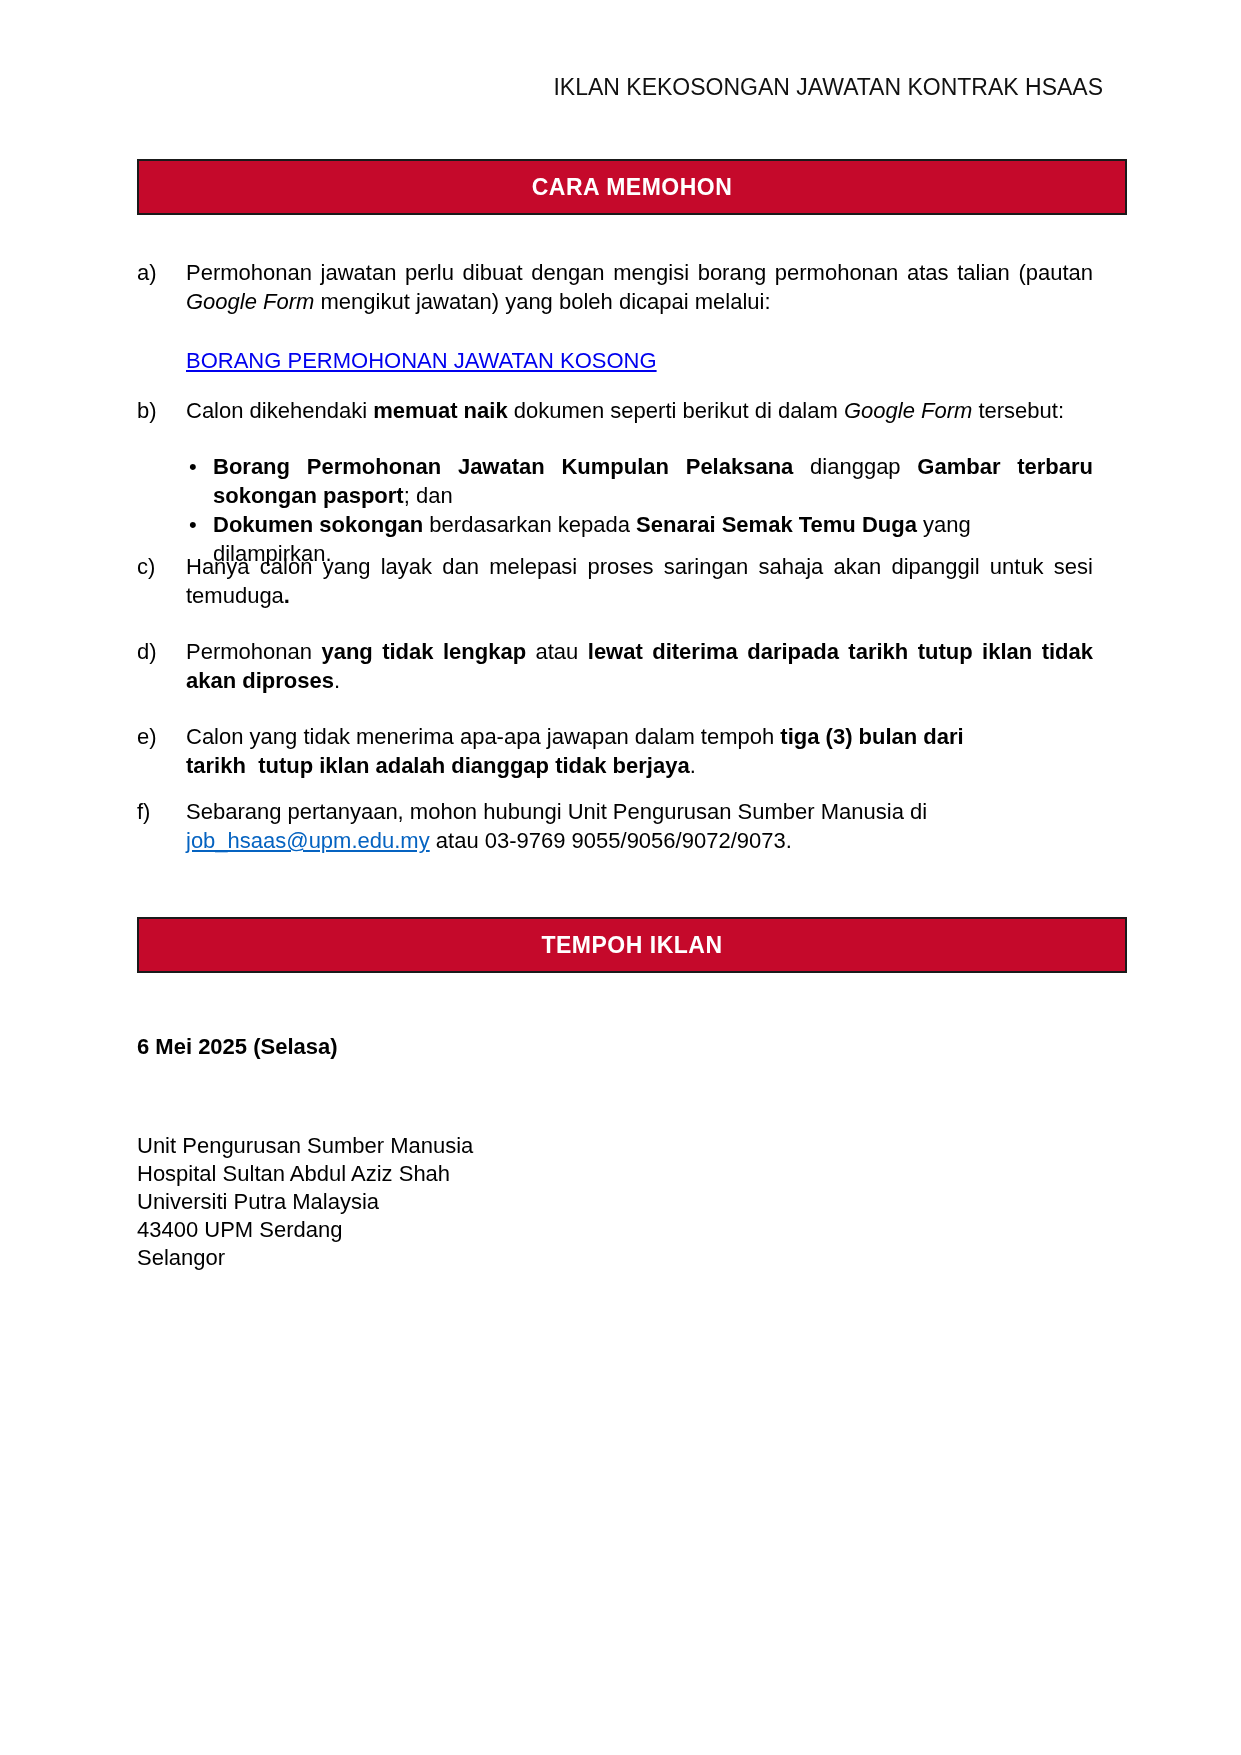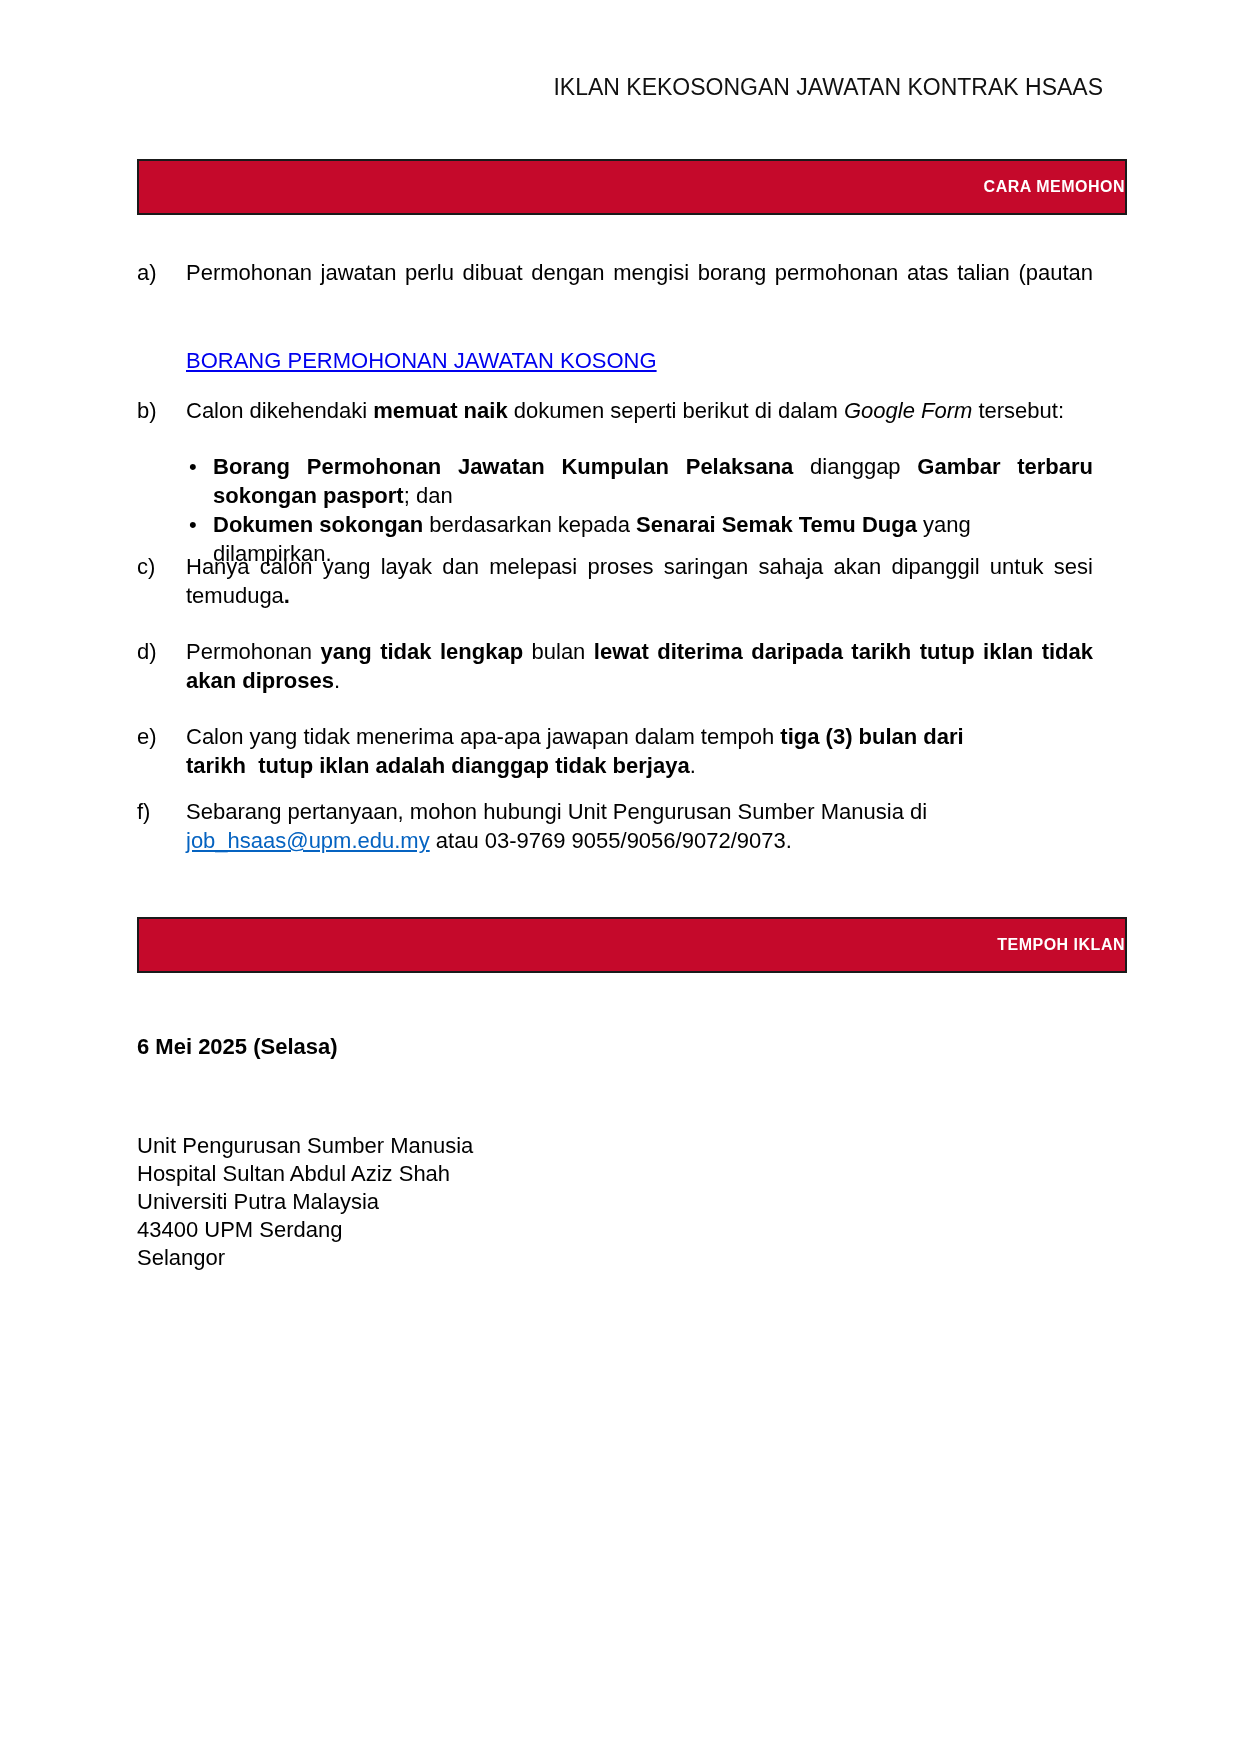--- a/index.html
+++ b/index.html
@@ -9,22 +9,22 @@
   .doc-header {
     position:absolute; top:73px; left:0; width:1103px;
     text-align:right; font-size:23px; line-height:29px; color:#111;
   }
 
   .banner {
     position:absolute; left:137px; width:990px; height:56px;
     box-sizing:border-box;
     background:var(--banner-red,#C5092B);
     border:2px solid var(--banner-border,#1A1A1A);
-    color:#fff; font-weight:bold; font-size:16px;
-    display:flex; align-items:center; justify-content:flex-end;
+    color:#fff; font-weight:bold; font-size:23px;
+    display:flex; align-items:center; justify-content:center;
     letter-spacing:0.5px;
   }
   #banner-cara { top:159px; }
   #banner-tempoh { top:917px; }
 
   .item {
     position:absolute; left:137px; width:956px; box-sizing:border-box;
     padding-left:49px; font-size:22px; line-height:29px;
   }
   .item .letter { position:absolute; left:0; top:0; }
@@ -64,20 +64,21 @@
   <div class="doc-header">IKLAN KEKOSONGAN JAWATAN KONTRAK HSAAS</div>
 
   <div class="banner" id="banner-cara">
     <span>CARA MEMOHON</span>
   </div>
 
   <div class="item" style="top:258px">
     <span class="letter">a)</span>
     <div>
         <span class="line jline"><span>Permohonan jawatan perlu dibuat dengan mengisi borang permohonan atas talian (pautan</span></span>
+        <span class="line"><span class="i">Google Form</span><span> mengikut jawatan) yang boleh dicapai melalui:</span></span>
       </div>
   </div>
 
   <a class="form-link" href="#">BORANG PERMOHONAN JAWATAN KOSONG</a>
 
   <div class="item" style="top:396px">
     <span class="letter">b)</span>
     <div>
         <span class="line"><span>Calon dikehendaki </span><span class="b">memuat naik</span><span> dokumen seperti berikut di dalam </span><span class="i">Google Form</span><span> tersebut:</span></span>
       </div>
@@ -103,21 +104,21 @@
     <span class="letter">c)</span>
     <div>
         <span class="line jline"><span>Hanya calon yang layak dan melepasi proses saringan sahaja akan dipanggil untuk sesi</span></span>
         <span class="line"><span>temuduga</span><span class="b">.</span></span>
       </div>
   </div>
 
   <div class="item" style="top:637px">
     <span class="letter">d)</span>
     <div>
-        <span class="line jline"><span>Permohonan </span><span class="b">yang tidak lengkap</span><span> bulan </span><span class="b">lewat diterima daripada tarikh tutup iklan tidak</span></span>
+        <span class="line jline"><span>Permohonan </span><span class="b">yang tidak lengkap</span><span> atau </span><span class="b">lewat diterima daripada tarikh tutup iklan tidak</span></span>
         <span class="line"><span class="b">akan diproses</span><span>.</span></span>
       </div>
   </div>
 
   <div class="item" style="top:722px">
     <span class="letter">e)</span>
     <div>
         <span class="line"><span>Calon yang tidak menerima apa-apa jawapan dalam tempoh </span><span class="b">tiga (3) bulan dari</span></span>
         <span class="line"><span class="b">tarikh&nbsp; tutup iklan adalah dianggap tidak berjaya</span><span>.</span></span>
       </div>

